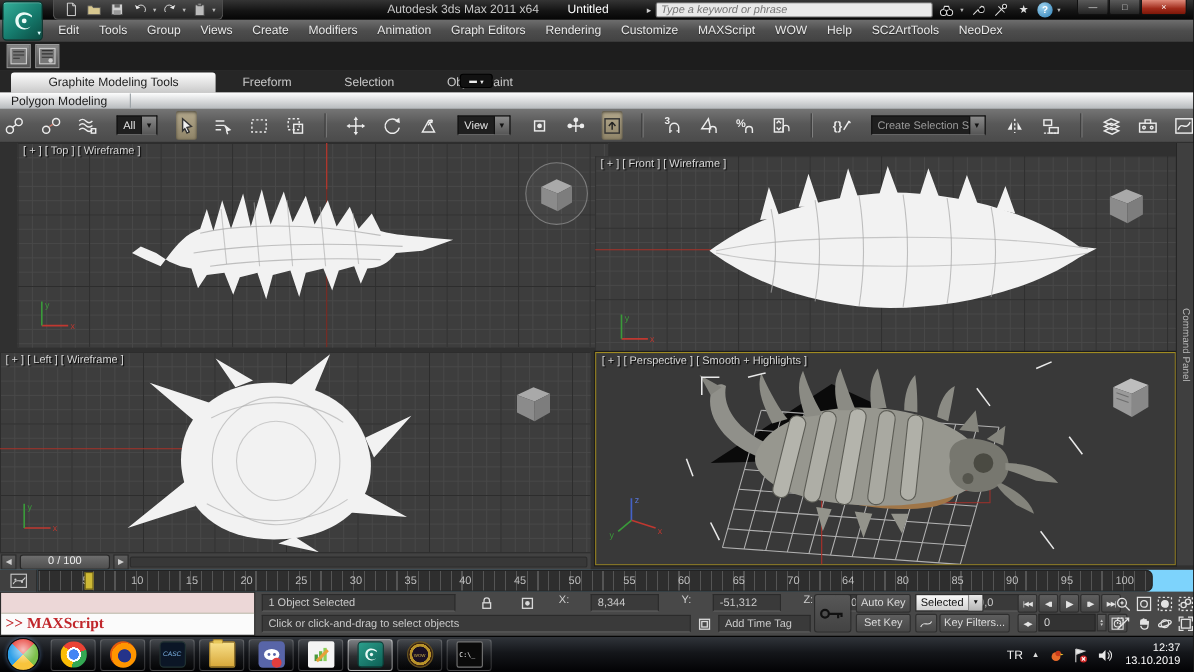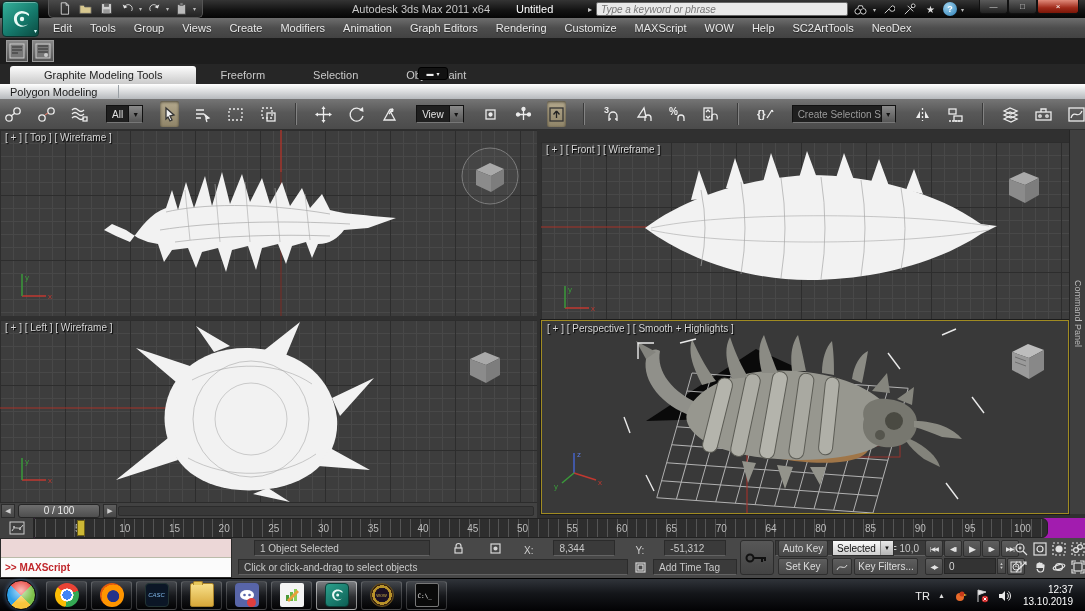--- a/index.html
+++ b/index.html
@@ -83,38 +83,38 @@
   .cmdstrip { position:absolute; left:1069px; top:0; width:16px; height:384px; background:#3f3f3f; border-left:1px solid #262626; }
   .cmdstrip span { position:absolute; top:150px; left:3px; writing-mode:vertical-rl; color:#b9b9b9; font-size:9px; }
   .timeslider { position:absolute; left:0; top:372px; width:537px; height:16px; background:#424242; border-top:1px solid #2c2c2c; display:flex; align-items:center; }
   .tsarrow { width:14px; height:14px; color:#cfcfcf; font-size:7px; display:flex; align-items:center; justify-content:center;
     background:linear-gradient(#5e5e5e,#474747); border:1px solid #2c2c2c; margin:0 1px; }
   .tshandle { width:82px; height:14px; background:linear-gradient(#6e6e6e,#4e4e4e); border:1px solid #262626; border-radius:3px;
     color:#ececec; font-size:10px; display:flex; align-items:center; justify-content:center; margin:0 2px; }
   .tstrack { flex:1; height:10px; background:#383838; border:1px solid #2c2c2c; border-radius:2px; margin-right:3px; }
 
   
-  .trackbar { position:absolute; left:0; top:518px; width:1085px; height:20px; background:#a21caf; display:flex; }
+  .trackbar { position:absolute; left:0; top:518px; width:1085px; height:20px; background:#7dd3fc; display:flex; }
   .mcurve { width:34px; height:20px; display:flex; align-items:center; justify-content:center; background:#404040; border-right:1px solid #262626; }
   .mcurve svg { width:16px; height:14px; }
   .ruler { position:relative; width:1014px; height:20px; background:#2e2e2e; border:1px solid #222; border-radius:0 6px 6px 0;
     background-image:repeating-linear-gradient(90deg,#555 0 1px,transparent 1px 9.86px); }
   .rlabels { position:absolute; left:40px; right:16px; top:4px; display:flex; justify-content:space-between; }
   .rlabels span { color:#bdbdbd; font-size:10px; }
   .thandle { position:absolute; left:42px; top:1px; bottom:1px; width:8px; background:#cdb835; border:1px solid #6e6117; z-index:3; }
 
   
   .statusbar { position:absolute; left:0; top:538px; width:1085px; height:40px; background:#484848; font-size:10px; }
   .mxbox { position:absolute; left:0; top:0; width:232px; height:40px; border:1px solid #2a2a2a; }
   .mxpink { height:19px; background:#ecd7d7; border-bottom:1px solid #bba; }
   .mxwhite { height:19px; background:#fbfbfb; display:flex; align-items:center; padding-left:4px; }
-  .mxwhite span { color:#c0262b; font-family:Liberation Sans, sans-serif; font-size:10px; font-weight:bold; }
+  .mxwhite span { color:#c0262b; font-family:Liberation Serif, serif; font-size:14px; font-weight:bold; }
   .field { background:#3a3a3a; border:1px solid #2b2b2b; border-bottom-color:#636363; color:#c9c9c9; height:16px;
     display:flex; align-items:center; padding:0 5px; white-space:nowrap; overflow:hidden; }
-  .srow1 { position:absolute; left:254px; top:2px; display:flex; align-items:flex-end; gap:20px; }
+  .srow1 { position:absolute; left:238px; top:2px; display:flex; align-items:flex-start; gap:20px; }
   .srow2 { position:absolute; left:238px; top:21px; display:flex; align-items:center; gap:4px; }
   .sicon { width:17px; height:16px; display:flex; align-items:center; justify-content:center; }
   .sicon svg { width:13px; height:13px; stroke:#d8d8d8; fill:none; stroke-width:1.2; }
   .xyz { color:#cfcfcf; }
   .keybtn { position:absolute; left:740px; top:2px; width:34px; height:35px; background:linear-gradient(#575757,#434343);
     border:1px solid #2c2c2c; border-radius:3px; display:flex; align-items:center; justify-content:center; }
   .keybtn svg { width:24px; height:20px; }
   .sbtn { background:linear-gradient(#5e5e5e,#474747); border:1px solid #2e2e2e; color:#dcdcdc; font-size:10px;
     height:17px; display:flex; align-items:center; justify-content:center; border-radius:2px; padding:0 6px; white-space:nowrap; }
   .akcol { position:absolute; left:778px; top:2px; display:flex; flex-direction:column; gap:1px; }
@@ -496,21 +496,21 @@
     <div class="tbtn">
         <svg viewBox="0 0 19 19">
           <path d="M4,10 a5.5,4.5 0 0 0 11,0 Z" fill="#ececec" stroke="none"></path>
           <path d="M4,10 l-2.5,-2 M15,10 a3.5,2.5 0 0 1 0,3.5 M7,6 a3,2 0 0 1 5,0"></path>
         </svg>
       </div>
   </div>
 
   <div class="vparea">
 
-    <div class="vp" style="left:0;top:0;width:537px;height:186px;">
+    <div class="vp" style="left:16px;top:0;width:537px;height:186px;">
       <div class="vplabel">[ + ] [ Top ] [ Wireframe ]</div>
       <svg class="content" width="537" height="186" viewBox="0 0 537 186">
         <line x1="281" y1="0" x2="281" y2="186" stroke="#7e2a22"></line>
         <line x1="281" y1="0" x2="281" y2="42" stroke="#b83a30"></line>
         <g>
           <path fill="#f2f2f2" d="M138,108 L126,100 L112,94 L104,100 L116,106 L130,112 C142,96 150,84 166,78 L172,60 L178,80 L186,52 L194,78 L205,46 L212,76 L222,42 L230,74 L242,44 L250,72 L262,48 L270,74 L282,52 L290,76 L302,58 L310,78 L322,64 L330,80 C344,84 356,84 372,86 L396,88 L368,98 L344,100 C338,108 330,114 318,114 L312,128 L306,112 L292,116 L286,134 L278,114 L262,118 L256,140 L248,116 L232,120 L226,142 L218,118 L202,122 L196,138 L188,118 L172,120 L164,132 L158,114 L148,112 Z"></path>
           <path fill="none" stroke="#a8a8a8" opacity=".7" d="M166,82 C200,74 260,72 330,84 M160,100 C210,92 280,90 350,94 M175,112 C220,106 280,104 330,106"></path>
           <path fill="none" stroke="#a8a8a8" opacity=".6" d="M185,60 L190,110 M215,54 L220,112 M245,52 L250,112 M275,58 L280,112 M305,64 L310,110"></path>
         </g>
         <g transform="translate(22,148)">

